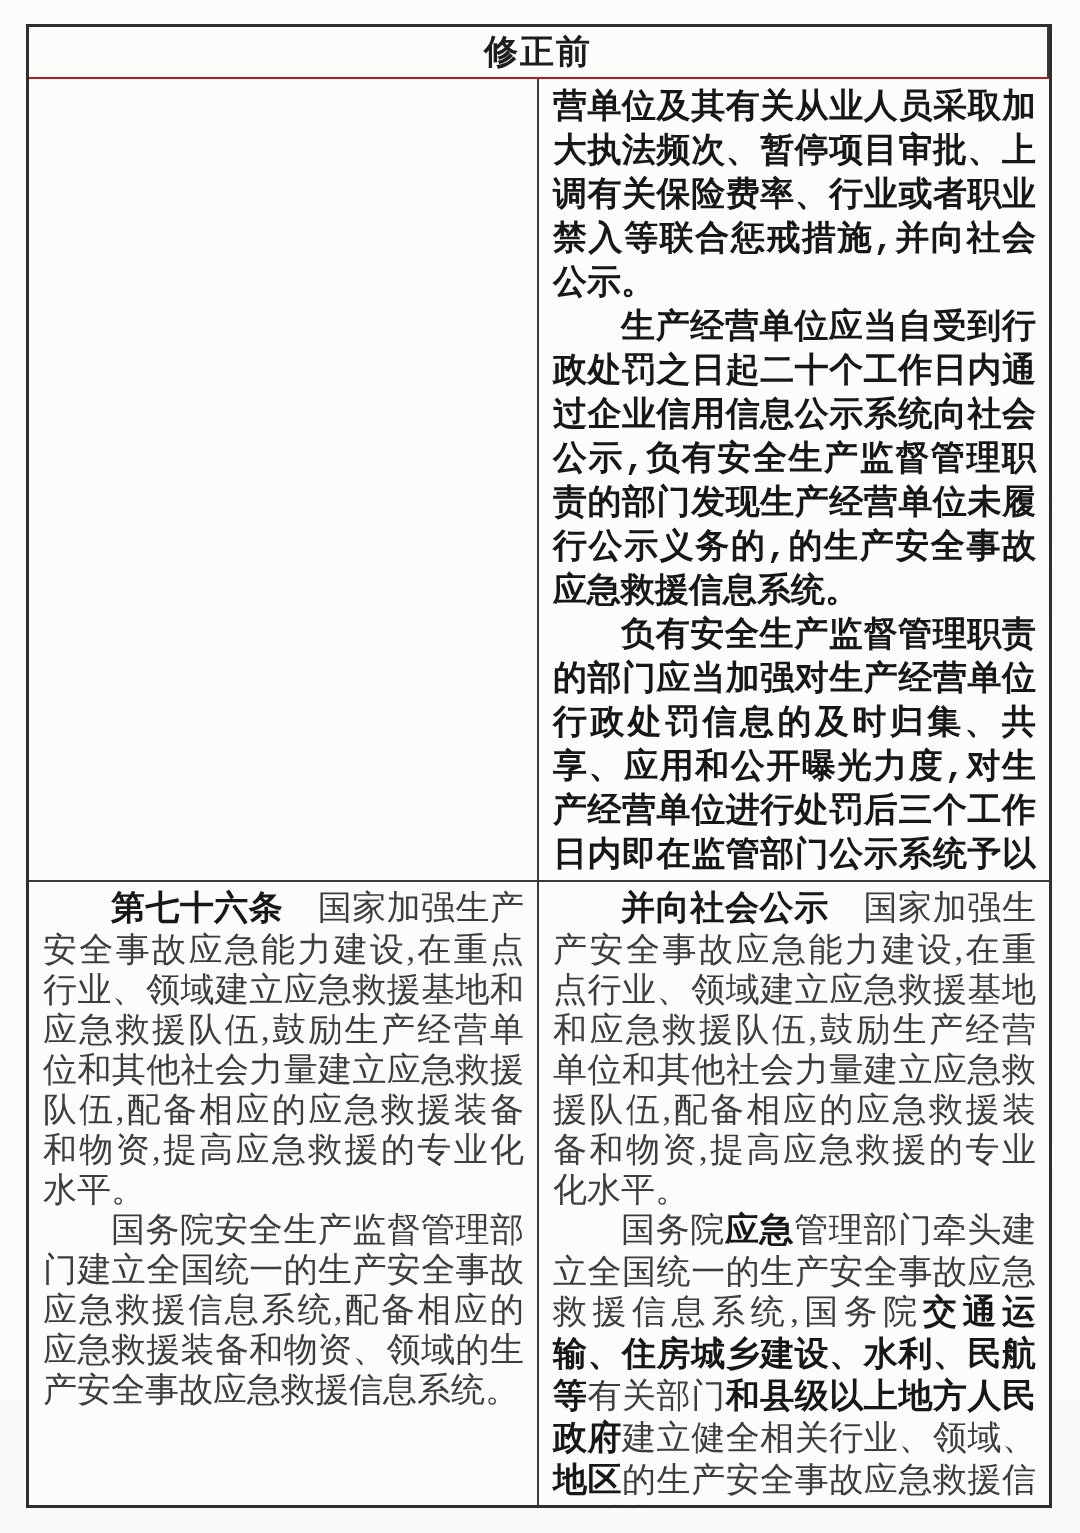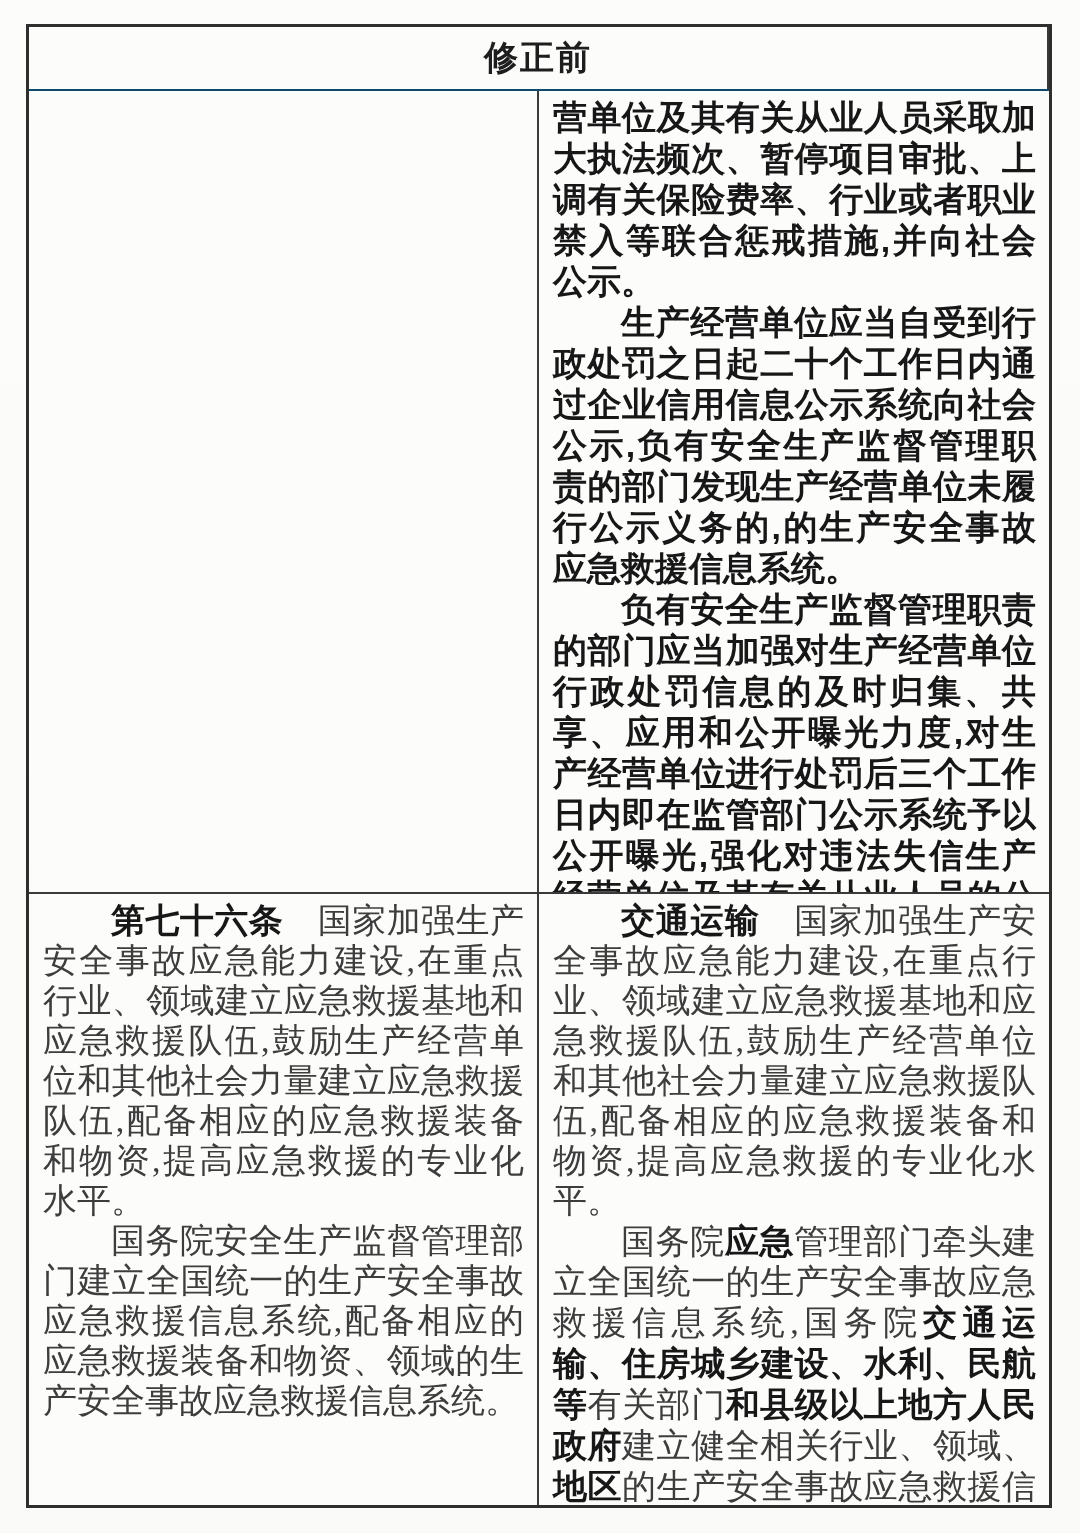--- a/index.html
+++ b/index.html
@@ -18,22 +18,22 @@
     position: absolute;
     left: 26px; top: 24px;
     width: 1026px; height: 1484px;
     border: 3px solid #2e2e2e;
     background: #fcfcfb;
     display: flex;
     flex-direction: column;
   }
   .hrow {
     display: flex;
-    height: 64px;
-    border-bottom: 2px solid #0c4a6e;
+    height: 52px;
+    border-bottom: 2px solid #b91c1c;
     flex: 0 0 auto;
   }
   .hcell {
     flex: 1 1 50%;
     display: flex;
     align-items: center;
     justify-content: center;
     font-family: "Liberation Sans", "DejaVu Sans", sans-serif;
     font-weight: 700;
     font-size: 34px;
@@ -59,21 +59,21 @@
   .r1 .cell { line-height: 41px; }
   .r2 .cell { line-height: 40px; }
   .para { margin: 0; }
   .para.indent { text-indent: 2em; }
   .seg-song {
     font-family: "Liberation Serif", "DejaVu Serif", serif;
     font-weight: 400;
     color: #3d3d3d;
   }
   .seg-hei {
-    font-family: Liberation Sans, sans-serif;
+    font-family: Liberation Mono, monospace;
     font-weight: 700;
     color: #171717;
   }
 </style>
 </head>
 <body>
 
 <div class="page">
   <div class="cmp-table">
 
@@ -89,19 +89,19 @@
           <p class="para indent"><span class="seg-hei">负有安全生产监督管理职责的部门应当加强对生产经营单位行政处罚信息的及时归集、共享、应用和公开曝光力度,对生产经营单位进行处罚后三个工作日内即在监管部门公示系统予以公开曝光,强化对违法失信生产经营单位及其有关从业人员的公众监督,提高全社会安全生产诚信水平。</span></p>
         </div>
     </div>
 
     <div class="brow r2">
       <div class="cell first">
           <p class="para indent"><span class="seg-hei">第七十六条</span><span class="seg-song">　国家加强生产安全事故应急能力建设,在重点行业、领域建立应急救援基地和应急救援队伍,鼓励生产经营单位和其他社会力量建立应急救援队伍,配备相应的应急救援装备和物资,提高应急救援的专业化水平。</span></p>
           <p class="para indent"><span class="seg-song">国务院安全生产监督管理部门建立全国统一的生产安全事故应急救援信息系统,配备相应的应急救援装备和物资、领域的生产安全事故应急救援信息系统。</span></p>
         </div>
       <div class="cell">
-          <p class="para indent"><span class="seg-hei">交通运输</span><span class="seg-song">　国家加强生产安全事故应急能力建设,在重点行业、领域建立应急救援基地和应急救援队伍,鼓励生产经营单位和其他社会力量建立应急救援队伍,配备相应的应急救援装备和物资,提高应急救援的专业化水平。</span></p>
+          <p class="para indent"><span class="seg-hei">并向社会公示</span><span class="seg-song">　国家加强生产安全事故应急能力建设,在重点行业、领域建立应急救援基地和应急救援队伍,鼓励生产经营单位和其他社会力量建立应急救援队伍,配备相应的应急救援装备和物资,提高应急救援的专业化水平。</span></p>
           <p class="para indent"><span class="seg-song">国务院</span><span class="seg-hei">应急</span><span class="seg-song">管理部门牵头建立全国统一的生产安全事故应急救援信息系统,国务院</span><span class="seg-hei">交通运输、住房城乡建设、水利、民航等</span><span class="seg-song">有关部门</span><span class="seg-hei">和县级以上地方人民政府</span><span class="seg-song">建立健全相关行业、领域、</span><span class="seg-hei">地区</span><span class="seg-song">的生产安全事故应急救援信息系统,</span></p>
         </div>
     </div>
 
   </div>
 </div>
 
 </body></html>

